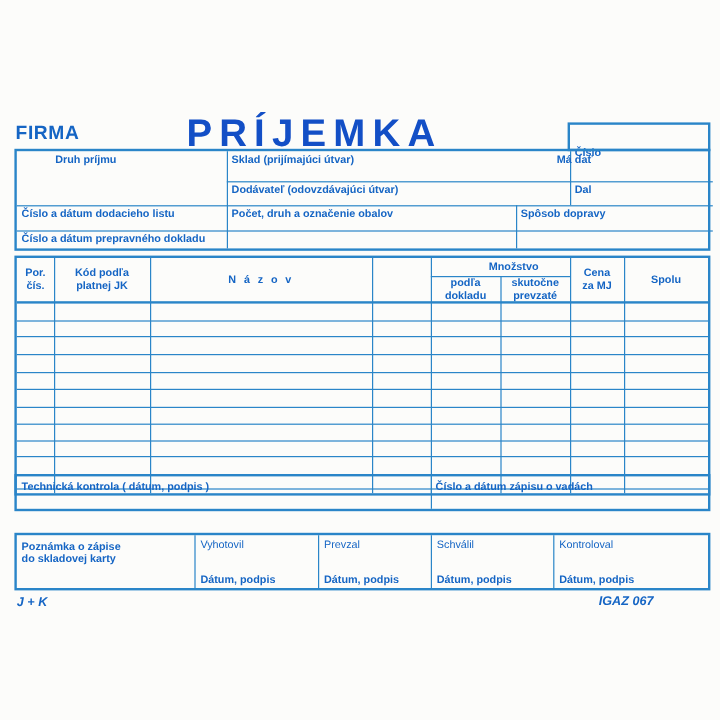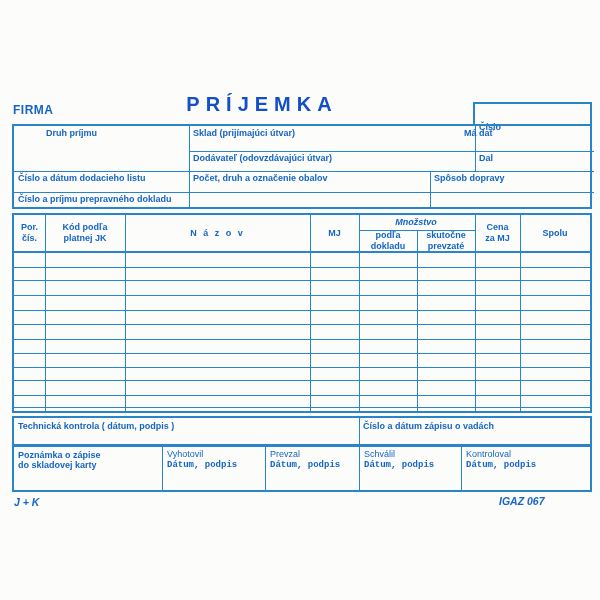--- a/index.html
+++ b/index.html
@@ -19,33 +19,33 @@
     padding:2px 0 0 4px;box-sizing:border-box;
   }
   .center-label{
     position:absolute;display:flex;align-items:center;justify-content:center;
     font-size:9px;font-weight:bold;color:#1565c4;
     white-space:pre-line;text-align:center;line-height:1.2;box-sizing:border-box;
   }
   .vl{position:absolute;width:1px;background:#2a85c8;}
   .hl{position:absolute;height:1px;background:#2a85c8;}
 
-  #firma{position:absolute;left:13px;top:103px;font-size:12px;font-weight:bold;letter-spacing:0.5px;color:#1565c4;}
+  #firma{position:absolute;left:13px;top:103px;font-size:16px;font-weight:bold;letter-spacing:0.5px;color:#1565c4;}
   #title{
     position:absolute;left:0;top:93px;width:524px;text-align:center;
-    font-size:20px;font-weight:bold;letter-spacing:6px;color:#134fc6;
+    font-size:32px;font-weight:bold;letter-spacing:6px;color:#134fc6;
   }
   #cislo-box{left:473px;top:102px;width:119px;height:24px;}
   #header-table{left:12px;top:124px;width:580px;height:85px;}
   #items-table{left:12px;top:213px;width:580px;height:200px;}
-  #row-technicka{left:12px;top:416px;width:580px;height:31px;}
+  #row-technicka{left:12px;top:395px;width:580px;height:31px;}
   #row-signatures{left:12px;top:444px;width:580px;height:48px;}
 
   .sig-label{position:absolute;top:0;font-size:9px;font-weight:normal;color:#1565c4;padding:3px 0 0 5px;box-sizing:border-box;}
-  .sig-datum{position:absolute;bottom:20px;font-size:9px;font-weight:bold;color:#1565c4;padding-left:5px;box-sizing:border-box;font-family:Liberation Mono, monospace;}
+  .sig-datum{position:absolute;bottom:2px;font-size:9px;font-weight:bold;color:#1565c4;padding-left:5px;box-sizing:border-box;}
 
   #footer-left{position:absolute;left:14px;top:496px;font-size:10.5px;font-weight:bold;font-style:italic;color:#1565c4;}
   #footer-right{position:absolute;left:499px;top:495px;font-size:10.5px;font-weight:bold;font-style:italic;color:#1565c4;}
   .nazov-spaced{letter-spacing:2px;}
 </style>
 </head>
 <body>
 
 <div id="page">
 
@@ -66,32 +66,31 @@
     <div class="vl" style="left:416px;top:45px;height:36px;"></div>
 
     <div class="cell-label" style="left:0;top:0;padding-left:32px;">Druh príjmu</div>
     <div class="cell-label" style="left:175px;top:0;">Sklad (prijímajúci útvar)</div>
     <div class="cell-label" style="left:446px;top:0;">Má dať</div>
     <div class="cell-label" style="left:175px;top:25px;">Dodávateľ (odovzdávajúci útvar)</div>
     <div class="cell-label" style="left:461px;top:25px;">Dal</div>
     <div class="cell-label" style="left:0;top:45px;">Číslo a dátum dodacieho listu</div>
     <div class="cell-label" style="left:175px;top:45px;text-align:center;">Počet, druh a označenie obalov</div>
     <div class="cell-label" style="left:416px;top:45px;">Spôsob dopravy</div>
-    <div class="cell-label" style="left:0;top:66px;">Číslo a príjmu prepravného dokladu</div>
+    <div class="cell-label" style="left:0;top:66px;">Číslo a dátum prepravného dokladu</div>
   </div>
 
   <div id="items-table" class="box">
 
     <div class="center-label" style="left:0;top:0;width:31px;height:36px;">Por.
 čís.</div>
     <div class="center-label" style="left:31px;top:0;width:80px;height:36px;">Kód podľa
 platnej JK</div>
     <div class="center-label nazov-spaced" style="left:111px;top:0;width:185px;height:36px;">N á z o v</div>
-    <div class="center-label" style="left:296px;top:0;width:49px;height:36px;">MJ</div>
-    <div class="center-label" style="left:344px;top:0;width:116px;height:15px;font-style:italic;">Množstvo</div>
+    <div class="center-label" style="left:356px;top:0;width:116px;height:15px;">Množstvo</div>
     <div class="center-label" style="left:345px;top:15px;width:58px;height:21px;">podľa
 dokladu</div>
     <div class="center-label" style="left:403px;top:15px;width:58px;height:21px;">skutočne
 prevzaté</div>
     <div class="center-label" style="left:506px;top:0;width:70px;height:36px;">Spolu</div>
     <div class="center-label" style="left:461px;top:0;width:45px;height:36px;">Cena
 za MJ</div>
 
     <div class="hl" style="left:345px;top:15px;width:116px;"></div>
     <div class="hl" style="left:0;top:36px;width:576px;height:2px;"></div>

